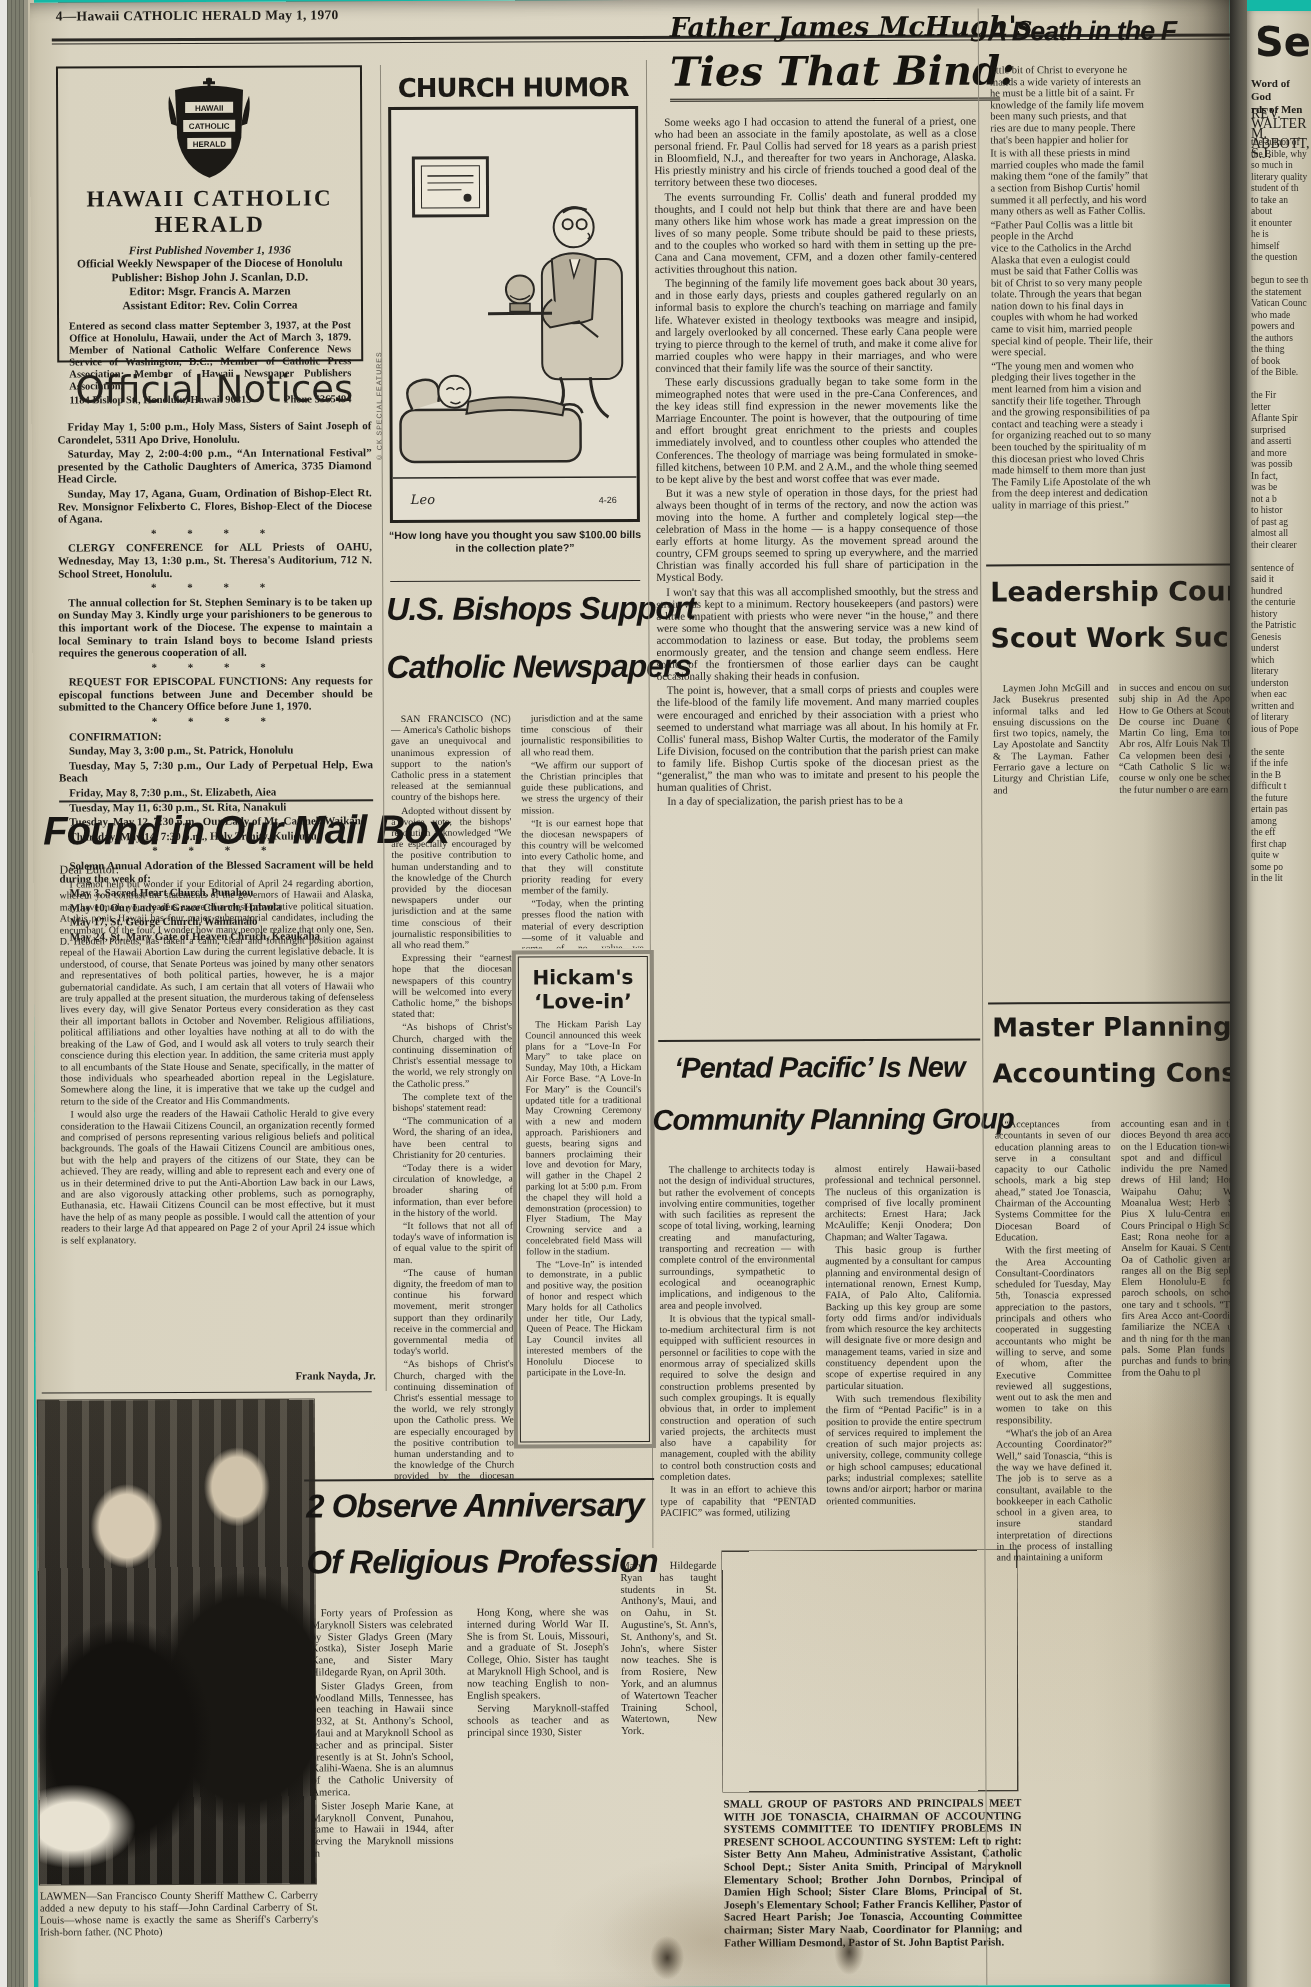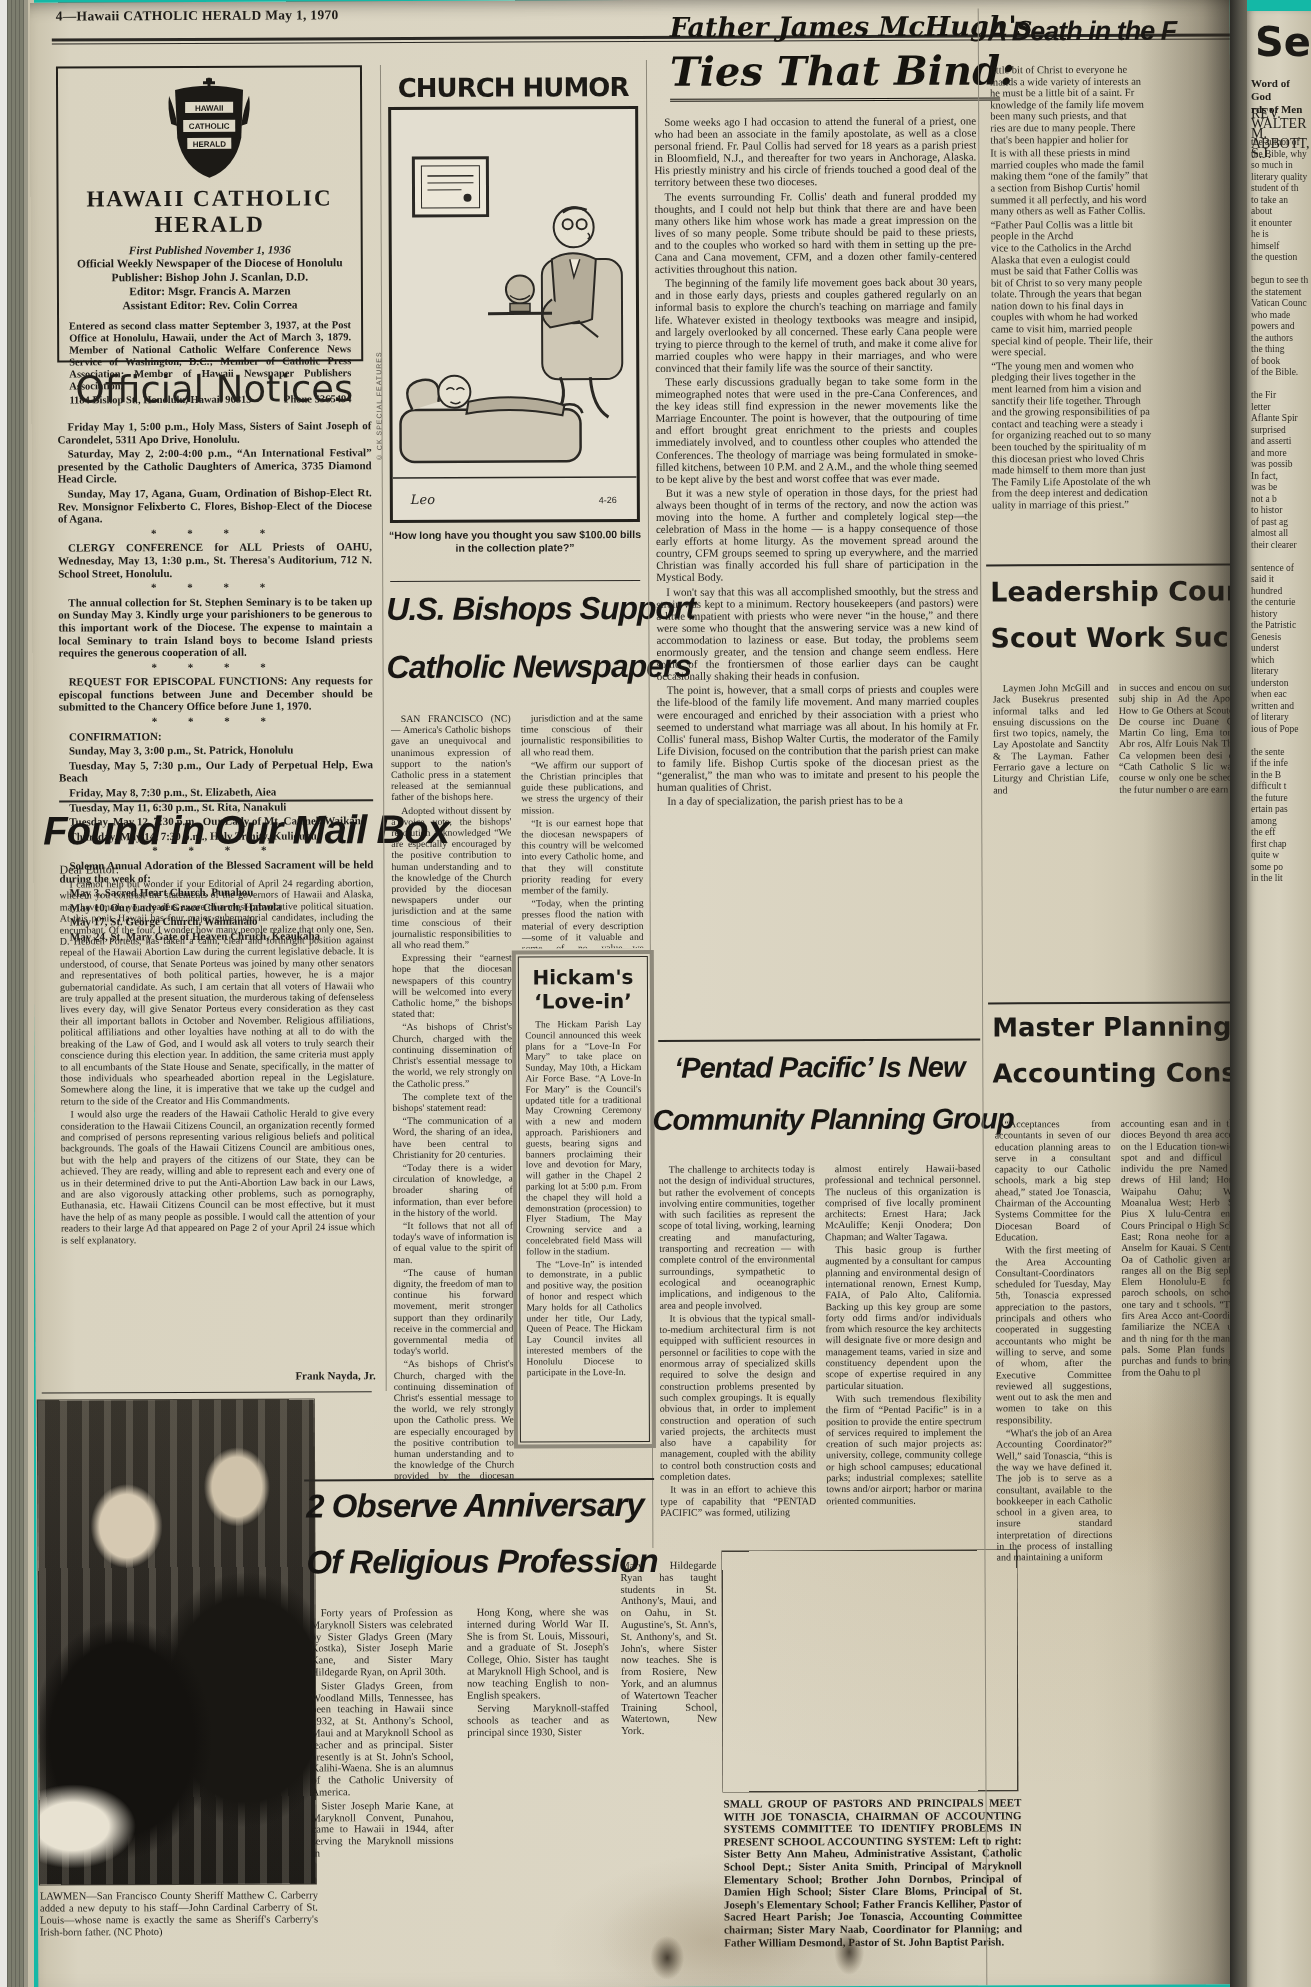--- a/index.html
+++ b/index.html
@@ -216,21 +216,21 @@
         <text x="206" y="394" font-family="Liberation Sans, sans-serif" font-size="9" fill="#2a2824">4-26</text>
       </svg>
     </div>
     <div class="abs caption-bold center" style="left:352px;top:528px;width:262px;font-family:'Liberation Sans',sans-serif;font-size:10.5px">“How long have you thought you saw $100.00 bills in the collection plate?”</div>
 
     <div class="abs hrule-thin" style="left:358px;top:580px;width:250px"></div>
 
     <div class="abs headline-italic nowrap" style="left:354px;top:590px;font-size:32px">U.S. Bishops Support</div>
     <div class="abs headline-italic nowrap" style="left:354px;top:648px;font-size:32px">Catholic Newspapers</div>
     <div class="abs body-col clip" style="left:358px;top:712px;width:120px;height:770px;font-size:9.8px;line-height:11.2px">
-        <p class="para">SAN FRANCISCO (NC) — America's Catholic bishops gave an unequivocal and unanimous expression of support to the nation's Catholic press in a statement released at the semiannual father of the bishops here.</p>
+        <p class="para">SAN FRANCISCO (NC) — America's Catholic bishops gave an unequivocal and unanimous expression of support to the nation's Catholic press in a statement released at the semiannual country of the bishops here.</p>
         <p class="para">Adopted without dissent by a voice vote, the bishops' resolution acknowledged “We are especially encouraged by the positive contribution to human understanding and to the knowledge of the Church provided by the diocesan newspapers under our jurisdiction and at the same time conscious of their journalistic responsibilities to all who read them.”</p>
         <p class="para">Expressing their “earnest hope that the diocesan newspapers of this country will be welcomed into every Catholic home,” the bishops stated that:</p>
         <p class="para">“As bishops of Christ's Church, charged with the continuing dissemination of Christ's essential message to the world, we rely strongly on the Catholic press.”</p>
         <p class="para">The complete text of the bishops' statement read:</p>
         <p class="para">“The communication of a Word, the sharing of an idea, have been central to Christianity for 20 centuries.</p>
         <p class="para">“Today there is a wider circulation of knowledge, a broader sharing of information, than ever before in the history of the world.</p>
         <p class="para">“It follows that not all of today's wave of information is of equal value to the spirit of man.</p>
         <p class="para">“The cause of human dignity, the freedom of man to continue his forward movement, merit stronger support than they ordinarily receive in the commercial and governmental media of today's world.</p>
         <p class="para">“As bishops of Christ's Church, charged with the continuing dissemination of Christ's essential message to the world, we rely strongly upon the Catholic press. We are especially encouraged by the positive contribution to human understanding and to the knowledge of the Church provided by the diocesan newspapers published under our general</p>
       </div>

